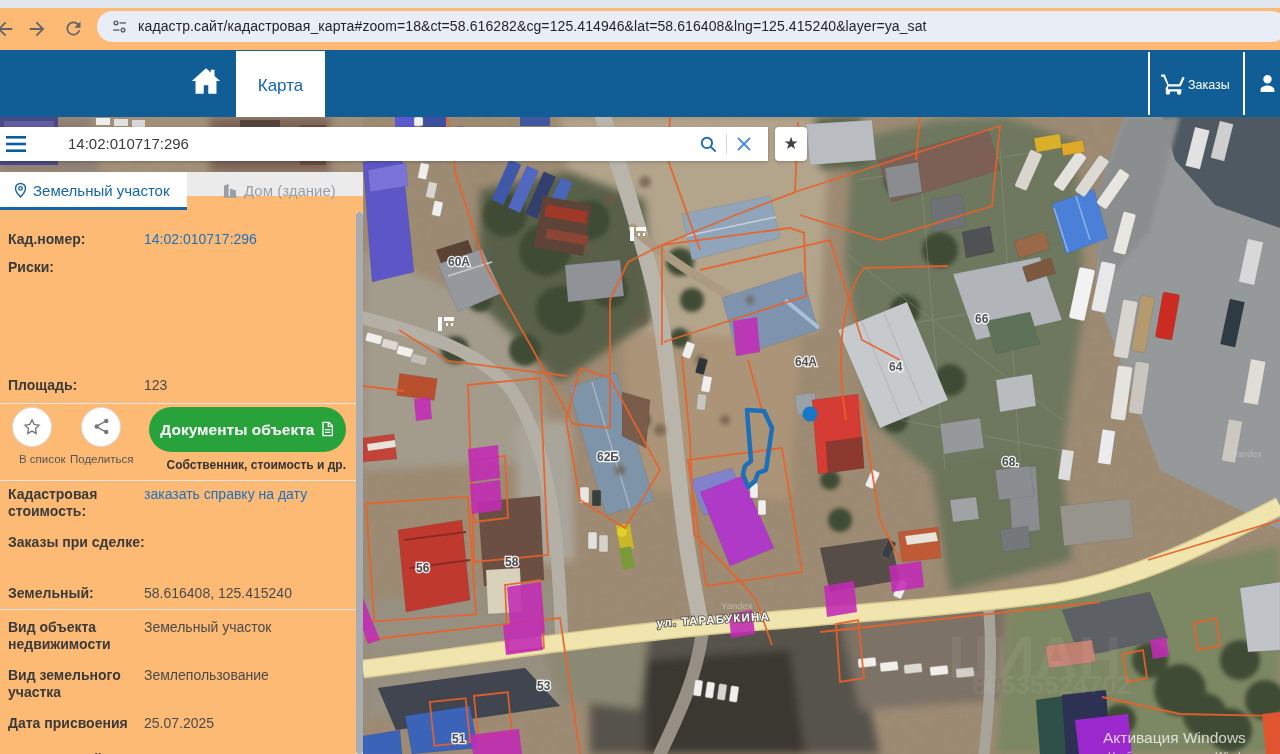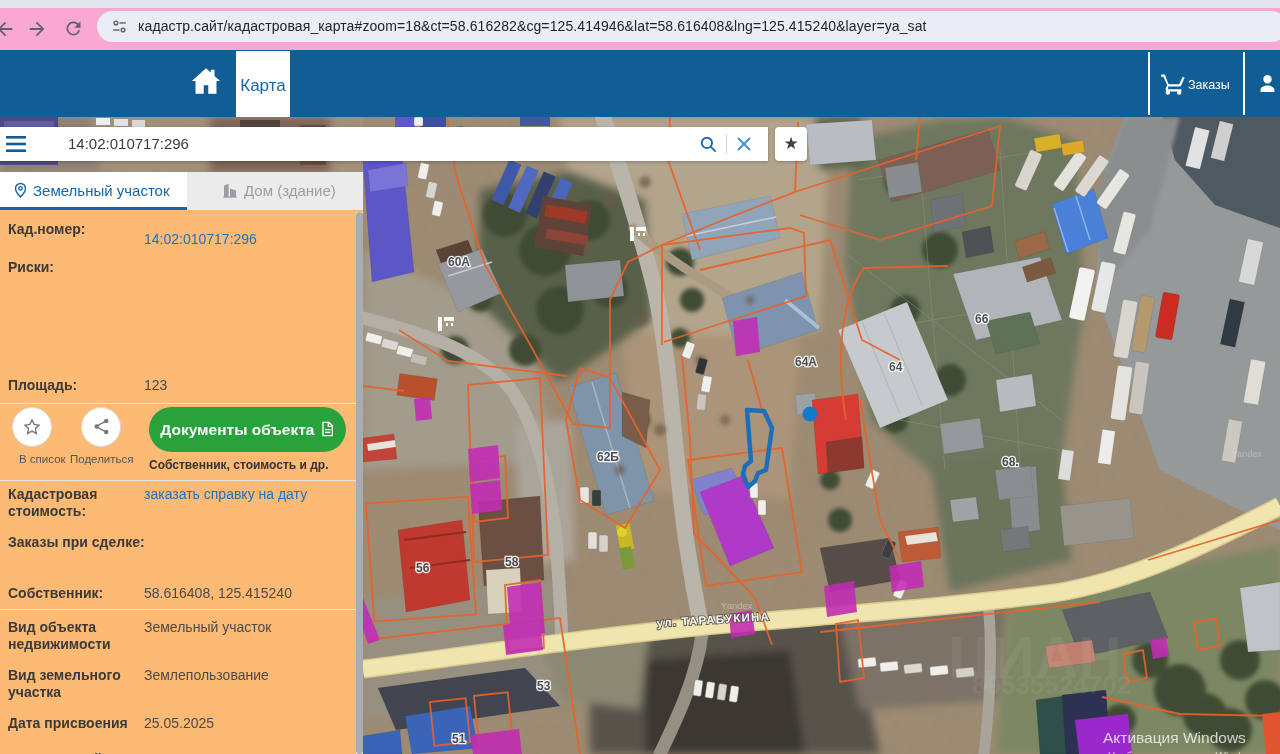--- a/index.html
+++ b/index.html
@@ -1,41 +1,41 @@
 <!DOCTYPE html>
 <html><head><meta charset="utf-8">
 <style>
 *{margin:0;padding:0;box-sizing:border-box}
 body{width:1280px;height:754px;overflow:hidden;position:relative;font-family:"Liberation Sans",sans-serif;background:#fff}
 #tabstrip{position:absolute;left:0;top:0;width:1280px;height:8px;background:#e2e6ee}
-#toolbar{position:absolute;left:0;top:8px;width:1280px;height:42px;background:#f9a8d4}
+#toolbar{position:absolute;left:0;top:8px;width:1280px;height:42px;background:#fdba74}
 #urlpill{position:absolute;left:97px;top:3px;width:1190px;height:31px;border-radius:16px;background:#e9edf6}
 .navic{position:absolute;top:10px;color:#5f6368}
 #urltext{position:absolute;left:41px;top:7px;font-size:14px;color:#222428;letter-spacing:.1px;white-space:nowrap}
 #header{position:absolute;left:0;top:50px;width:1280px;height:67px;background:#115e96}
-#ktab{position:absolute;left:236px;top:1px;width:54px;height:66px;background:#fff;text-align:center}
+#ktab{position:absolute;left:236px;top:1px;width:89px;height:66px;background:#fff;text-align:center}
 #ktab span{display:inline-block;margin-top:25px;font-size:17px;color:#1566a8}
 .hsep{position:absolute;top:2px;width:2px;height:63px;background:#fff}
 #zak{position:absolute;left:1188px;top:28px;color:#fff;font-size:12.5px;font-weight:normal}
 #searchbar{position:absolute;left:0;top:127px;width:768px;height:34px;background:#fff;box-shadow:0 1px 3px rgba(0,0,0,.25)}
 #stext{position:absolute;left:68px;top:8px;font-size:15px;color:#3a3a3a}
 #starbtn{position:absolute;left:775px;top:127px;width:32px;height:34px;background:#fff;border-radius:4px;box-shadow:0 1px 3px rgba(0,0,0,.25);text-align:center;line-height:34px;color:#3f3f3f;font-size:17px}
 #panel{position:absolute;left:0;top:172px;width:363px;height:582px;background:#fdba74}
 #tabs{position:absolute;left:0;top:0;width:363px;height:38px}
 #tab1{position:absolute;left:0;top:0;width:187px;height:38px;background:#fff;border-bottom:3px solid #1566a8;color:#1566a8;font-size:15px}
-#tab2{position:absolute;left:187px;top:0;width:176px;height:38px;background:#ebebeb;color:#9a9fa5;font-size:15px}
+#tab2{position:absolute;left:187px;top:0;width:176px;height:24px;background:#ebebeb;color:#9a9fa5;font-size:15px}
 .tabin{position:absolute;left:33px;top:10px}
 .lbl{position:absolute;left:8px;font-size:14px;font-weight:bold;color:#3a3a3a;line-height:17px}
 .val{position:absolute;left:144px;font-size:14px;color:#4a4a4a;line-height:17px}
 .lnk{color:#1d70c0}
 .pdiv{position:absolute;left:0;width:356px;height:1px;background:#e6e6e6}
 .circbtn{position:absolute;width:40px;height:40px;border-radius:50%;border:1px solid #d9d9d9;background:#fff;text-align:center}
 .blbl{position:absolute;font-size:11.5px;color:#555}
 #greenbtn{position:absolute;left:149px;top:235px;width:197px;height:45px;border-radius:22.5px;background:#28a33c;color:#fff;font-size:15.5px;font-weight:bold;text-align:center;line-height:45px}
-#ownlbl{position:absolute;left:149px;top:286px;width:197px;text-align:left;font-size:12px;font-weight:bold;color:#333}
+#ownlbl{position:absolute;left:149px;top:286px;width:197px;text-align:right;font-size:12px;font-weight:bold;color:#333}
 #scroll{position:absolute;left:356px;top:40px;width:7px;height:542px;background:#f1f1f1}
 #thumb{position:absolute;left:0;top:0;width:7px;height:542px;border-radius:3px;background:#a8adb2}
 </style></head>
 <body>
 <div id="mapwrap">
     <svg id="map" style="position:absolute;left:0;top:117px" width="1280" height="637" viewBox="0 117 1280 637">
 <defs>
 <filter id="b2">
           <feGaussianBlur stdDeviation="2"></feGaussianBlur>
         </filter>
@@ -434,21 +434,21 @@
         </svg>
         <span class="tabin">Земельный участок</span>
       </div>
 <div id="tab2">
         <svg style="position:absolute;left:35px;top:10px" width="16" height="17" viewBox="0 0 24 24" fill="#9a9fa5">
           <path d="M3 21V5l7-3v19h2V9l9 3v9h1v2H2v-2h1zm4-13h2v2H7V8zm0 4h2v2H7v-2zm0 4h2v2H7v-2z"></path>
         </svg>
         <span class="tabin" style="left:57px">Дом (здание)</span>
       </div>
 </div>
-<div class="lbl" style="top:49px">Кад.номер:</div>
+<div class="lbl" style="top:59px">Кад.номер:</div>
     <div class="val lnk" style="top:59px">14:02:010717:296</div>
 <div class="lbl" style="top:87px">Риски:</div>
 <div class="lbl" style="top:205px">Площадь:</div>
     <div class="val" style="top:205px">123</div>
 <div class="pdiv" style="top:231px"></div>
 <div class="circbtn" style="left:12px;top:235px"><svg style="margin-top:9px" width="20" height="20" viewBox="0 0 24 24" fill="none" stroke="#777" stroke-width="1.6">
         <path d="M12 3.5l2.6 5.3 5.9.9-4.3 4.1 1 5.9-5.2-2.8-5.2 2.8 1-5.9L3.5 9.7l5.9-.9z"></path>
       </svg></div>
 <div class="circbtn" style="left:81px;top:235px"><svg style="margin-top:9px" width="19" height="19" viewBox="0 0 24 24" fill="#777">
         <circle cx="18" cy="5" r="2.8"></circle>
@@ -460,27 +460,27 @@
         <path d="M6 2h9l5 5v15H6z"></path>
         <path d="M14 2v6h6M9 13h8M9 17h8"></path>
       </svg></div>
 <div class="blbl" style="left:19px;top:281px">В список</div>
 <div class="blbl" style="left:70px;top:281px">Поделиться</div>
 <div id="ownlbl">Собственник, стоимость и др.</div>
 <div class="pdiv" style="top:308px"></div>
 <div class="lbl" style="top:314px">Кадастровая<br>стоимость:</div>
     <div class="val lnk" style="top:314px">заказать справку на дату</div>
 <div class="lbl" style="top:362px">Заказы при сделке:</div>
-<div class="lbl" style="top:413px">Собственник:</div>
+<div class="lbl" style="top:413px">Земельный:</div>
     <div class="val" style="top:413px">58.616408, 125.415240</div>
 <div class="pdiv" style="top:437px"></div>
 <div class="lbl" style="top:447px">Вид объекта<br>недвижимости</div>
     <div class="val" style="top:447px">Земельный участок</div>
 <div class="lbl" style="top:495px">Вид земельного<br>участка</div>
     <div class="val" style="top:495px">Землепользование</div>
 <div class="lbl" style="top:543px">Дата присвоения</div>
-    <div class="val" style="top:543px">25.05.2025</div>
+    <div class="val" style="top:543px">25.07.2025</div>
 <div class="lbl" style="top:579px">Кадастровый<br>квартал:</div>
     <div class="val lnk" style="top:579px">14:02:010717</div>
 <div id="scroll">
       <div id="thumb"></div>
     </div>
 </div>
 
 </body></html>

